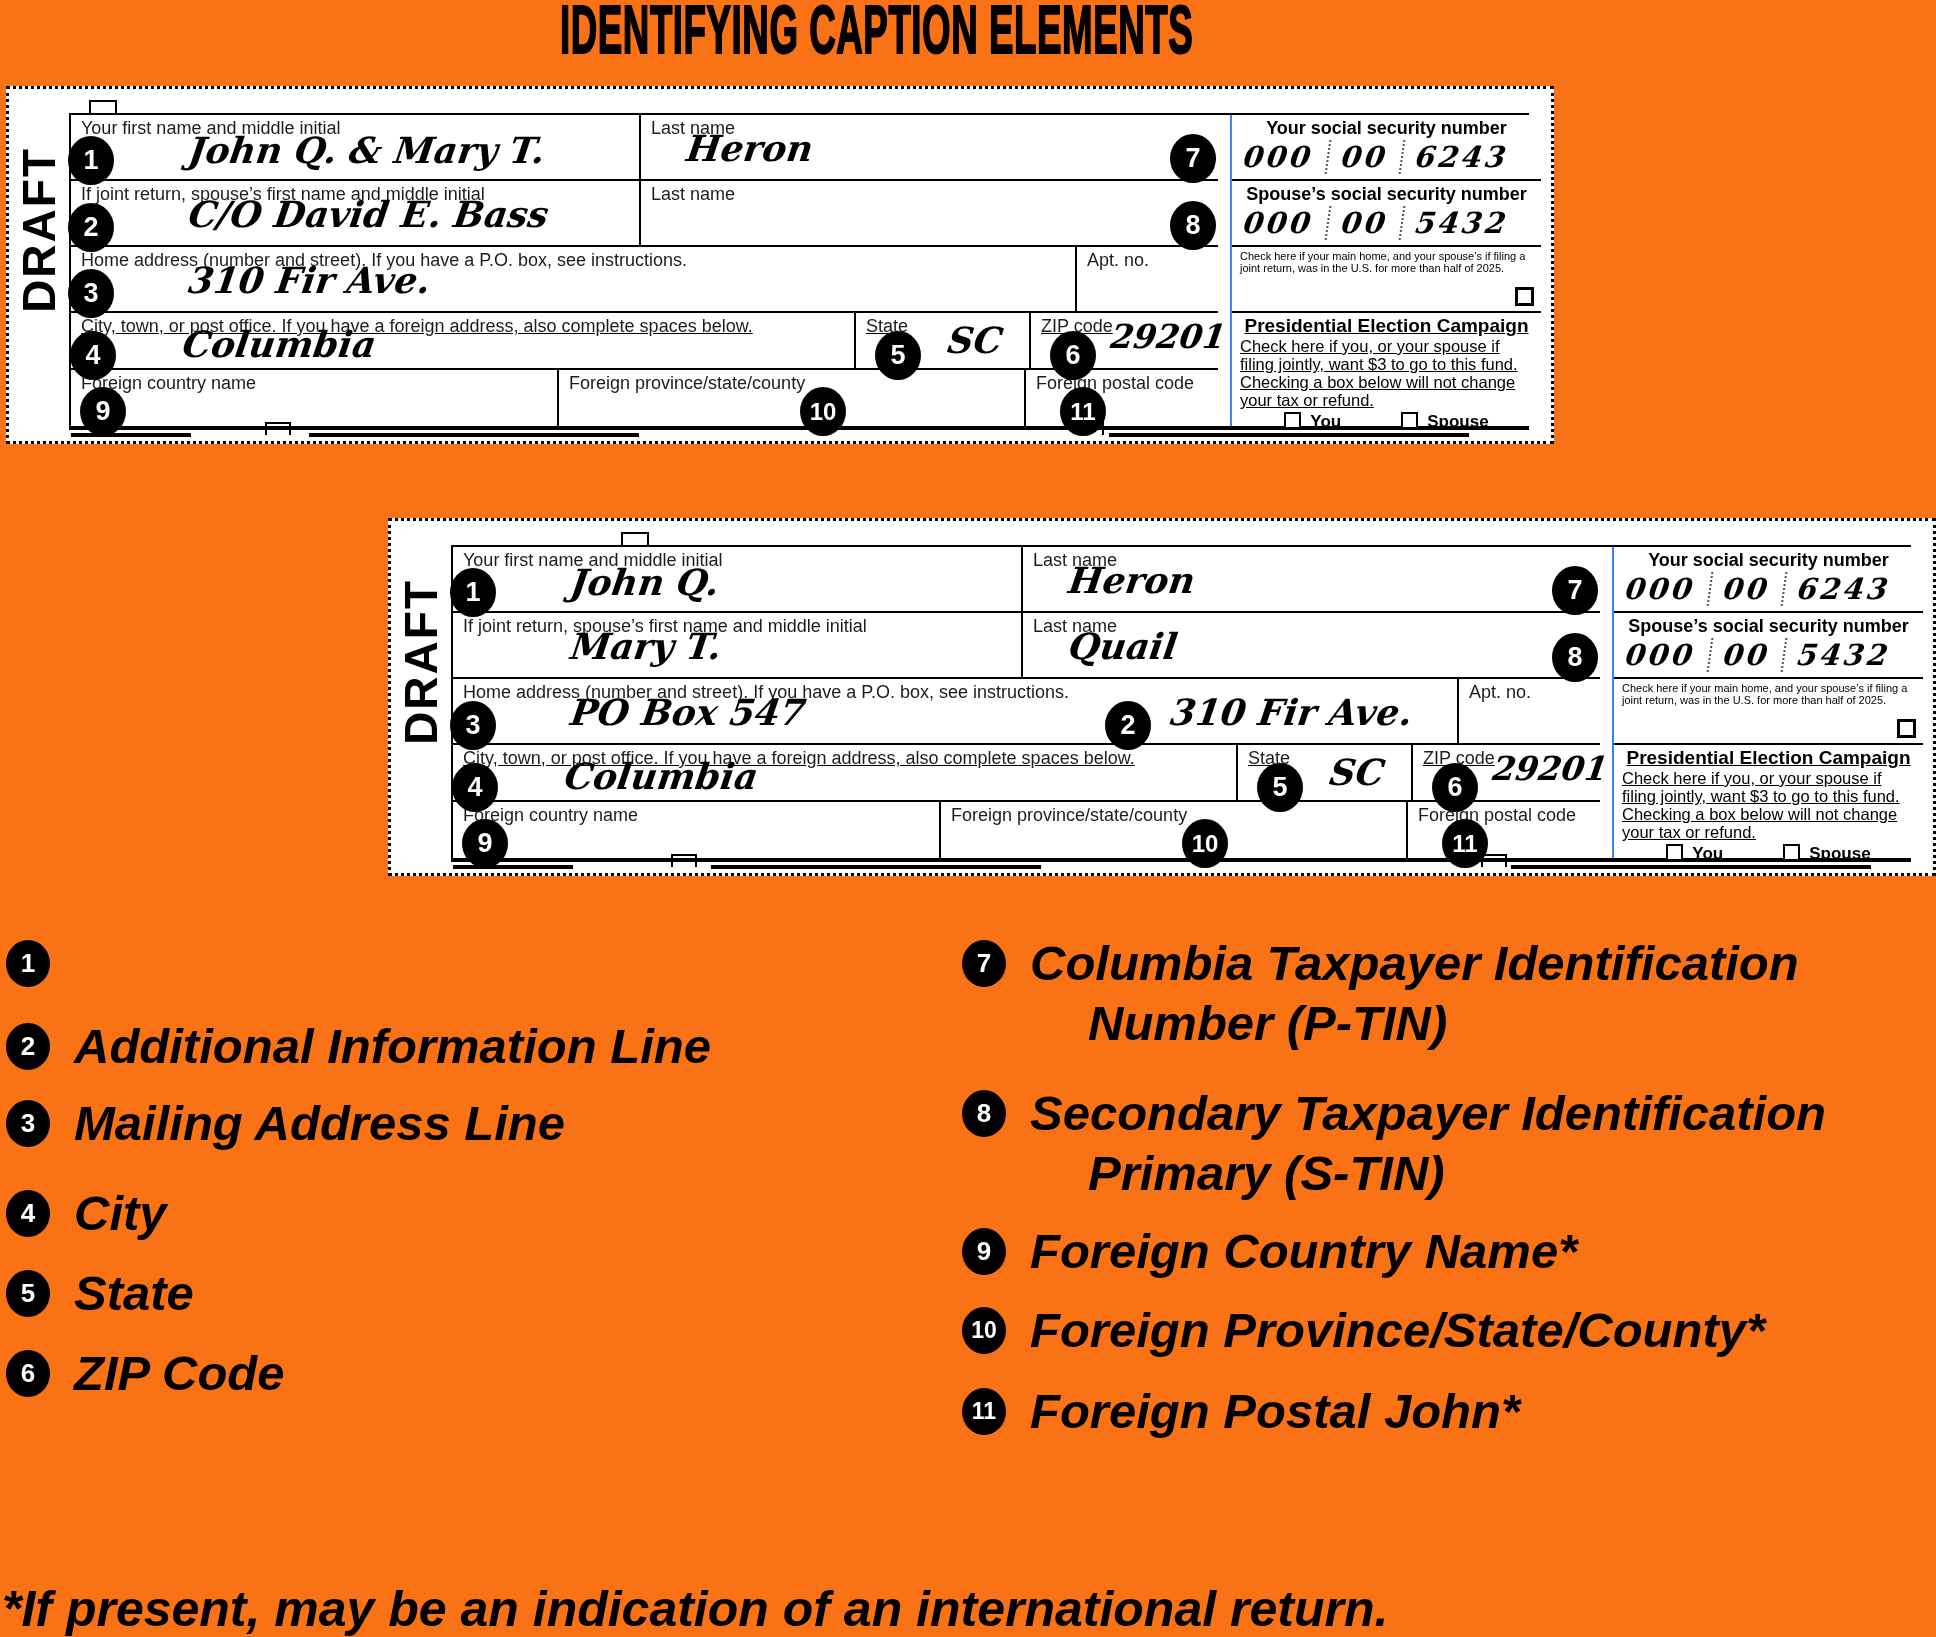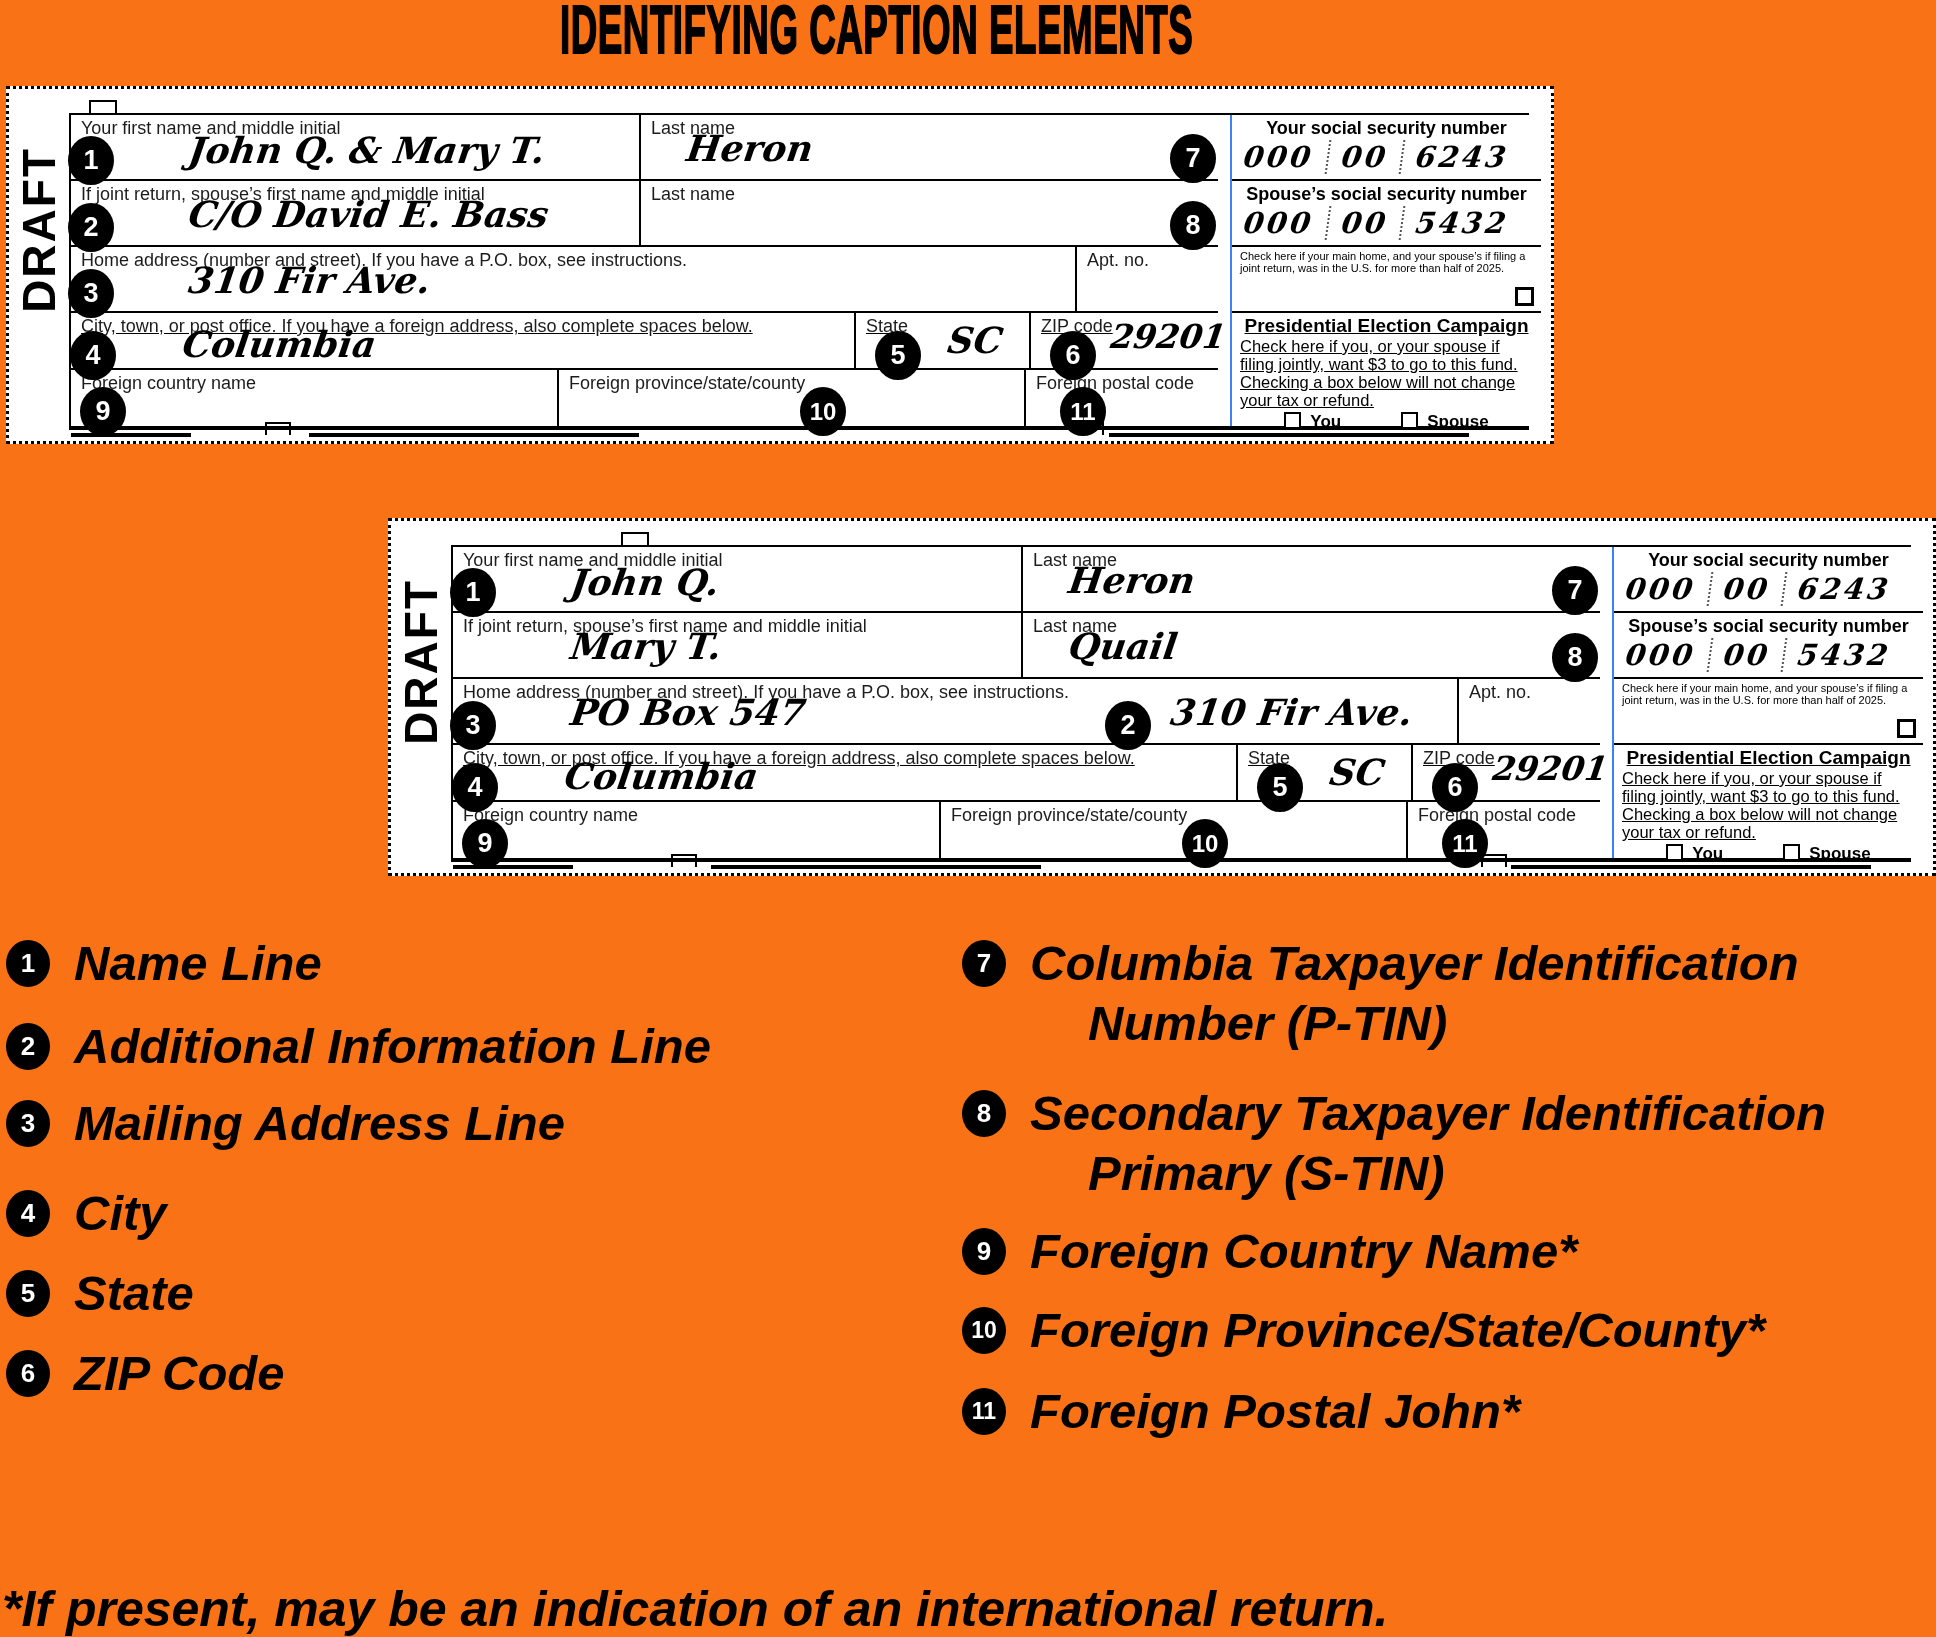--- a/index.html
+++ b/index.html
@@ -331,21 +331,20 @@
 
     <div class="clip-check" style="left:280px;"></div>
     <div class="clip-check" style="left:1090px;"></div>
     <div class="clip-sliver" style="left:62px;width:120px;"></div>
     <div class="clip-sliver" style="left:320px;width:330px;"></div>
     <div class="clip-sliver" style="left:1120px;width:360px;"></div>
   </div>
 
   <div class="leg" style="left:6px;top:934px;">
     <span class="leg-num">1</span>
-    <span class="leg-text">Name Line</span>
   </div>
   <div class="leg" style="left:6px;top:1017px;">
     <span class="leg-num">2</span>
     <span class="leg-text">Additional Information Line</span>
   </div>
   <div class="leg" style="left:6px;top:1094px;">
     <span class="leg-num">3</span>
     <span class="leg-text">Mailing Address Line</span>
   </div>
   <div class="leg" style="left:6px;top:1184px;">

